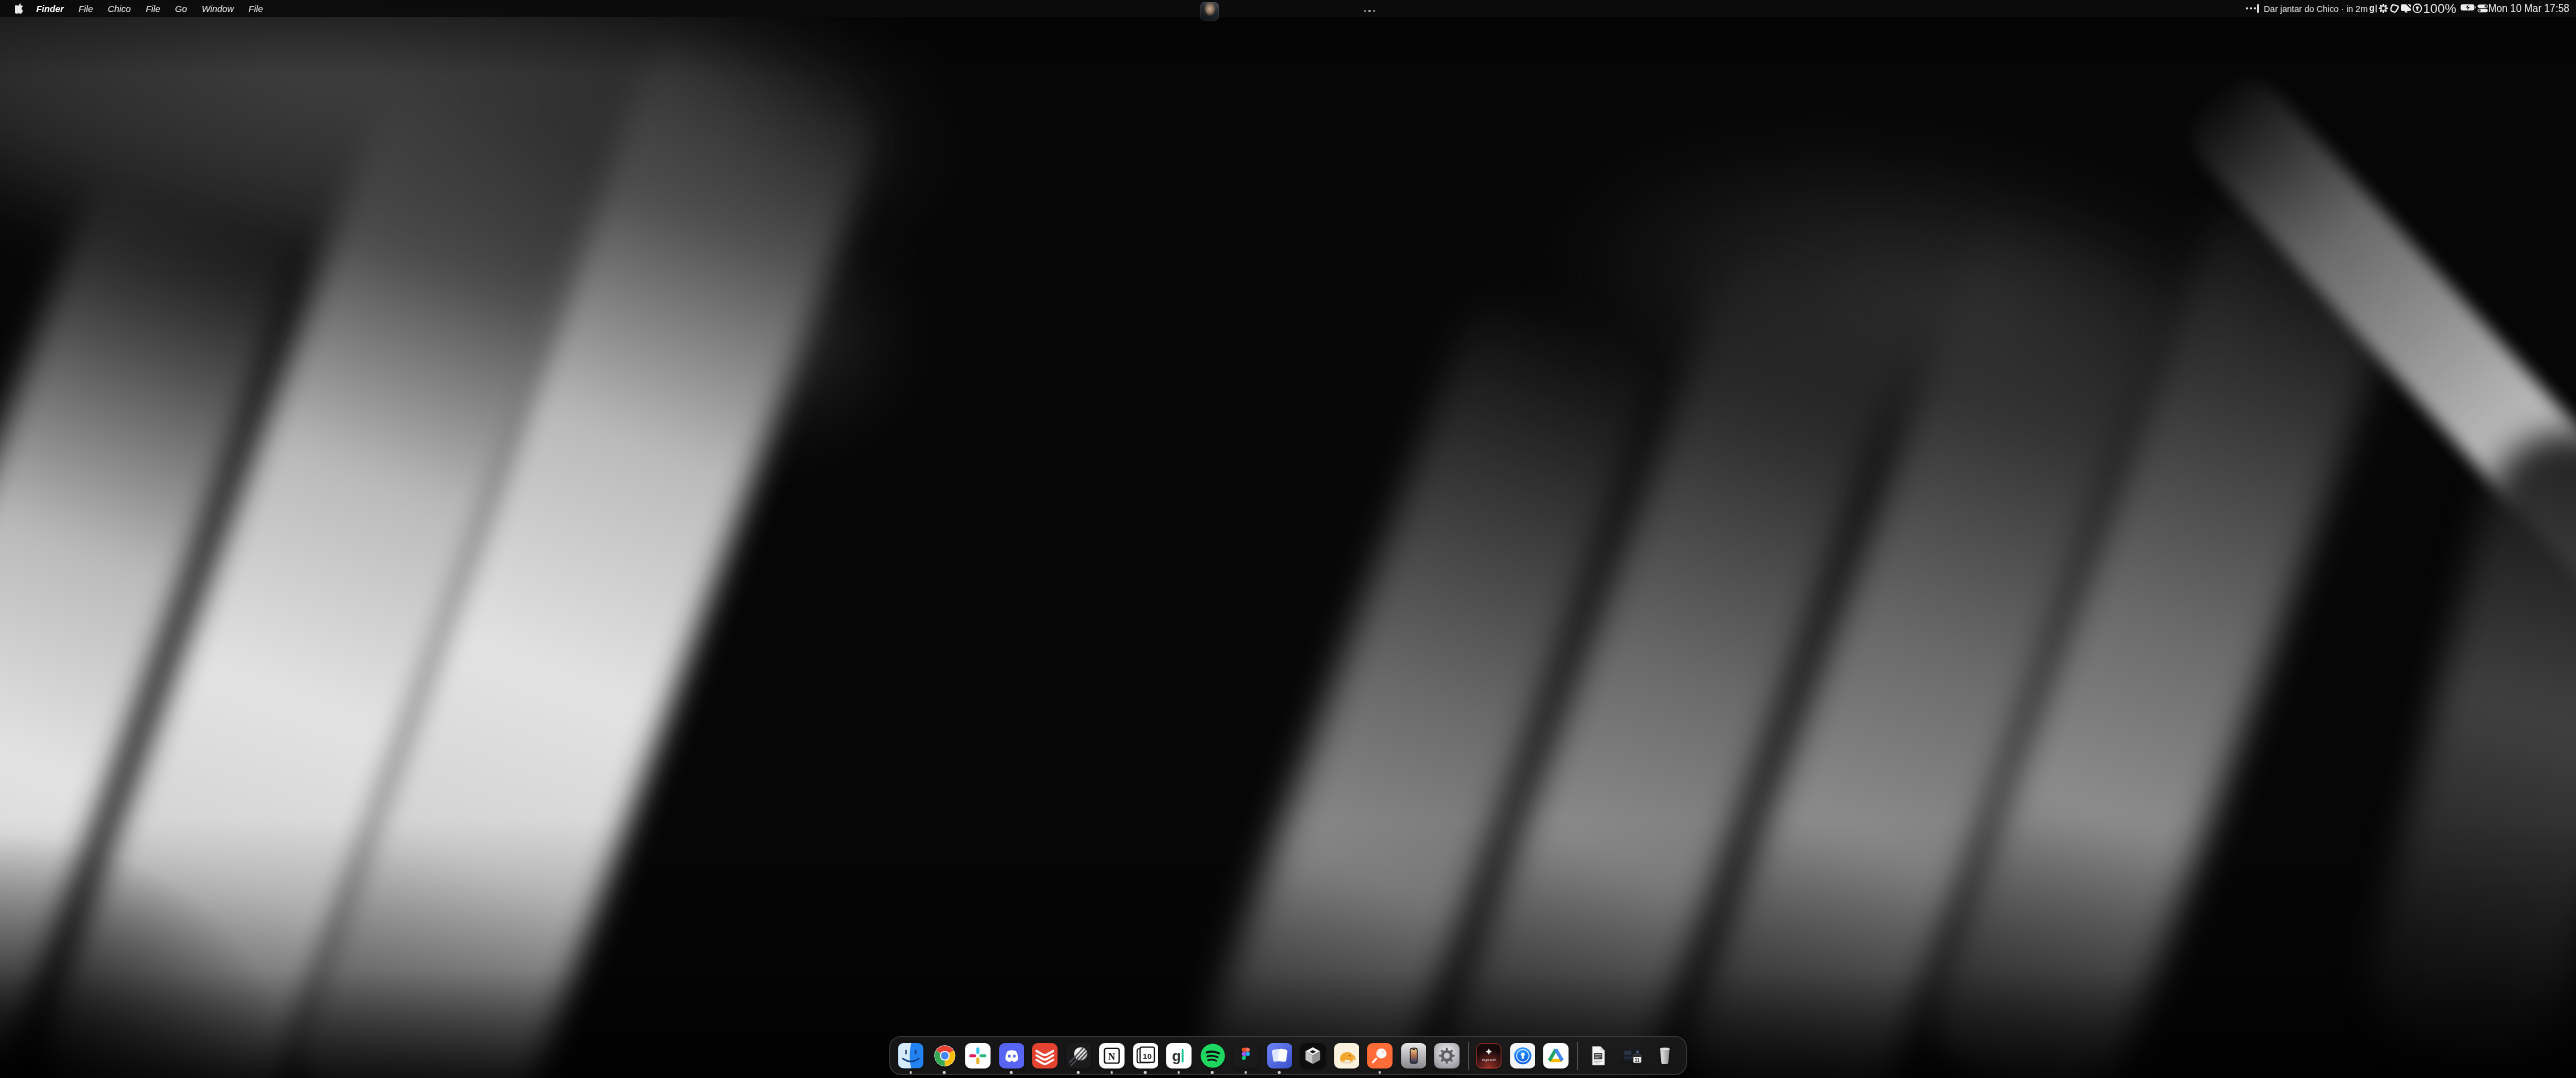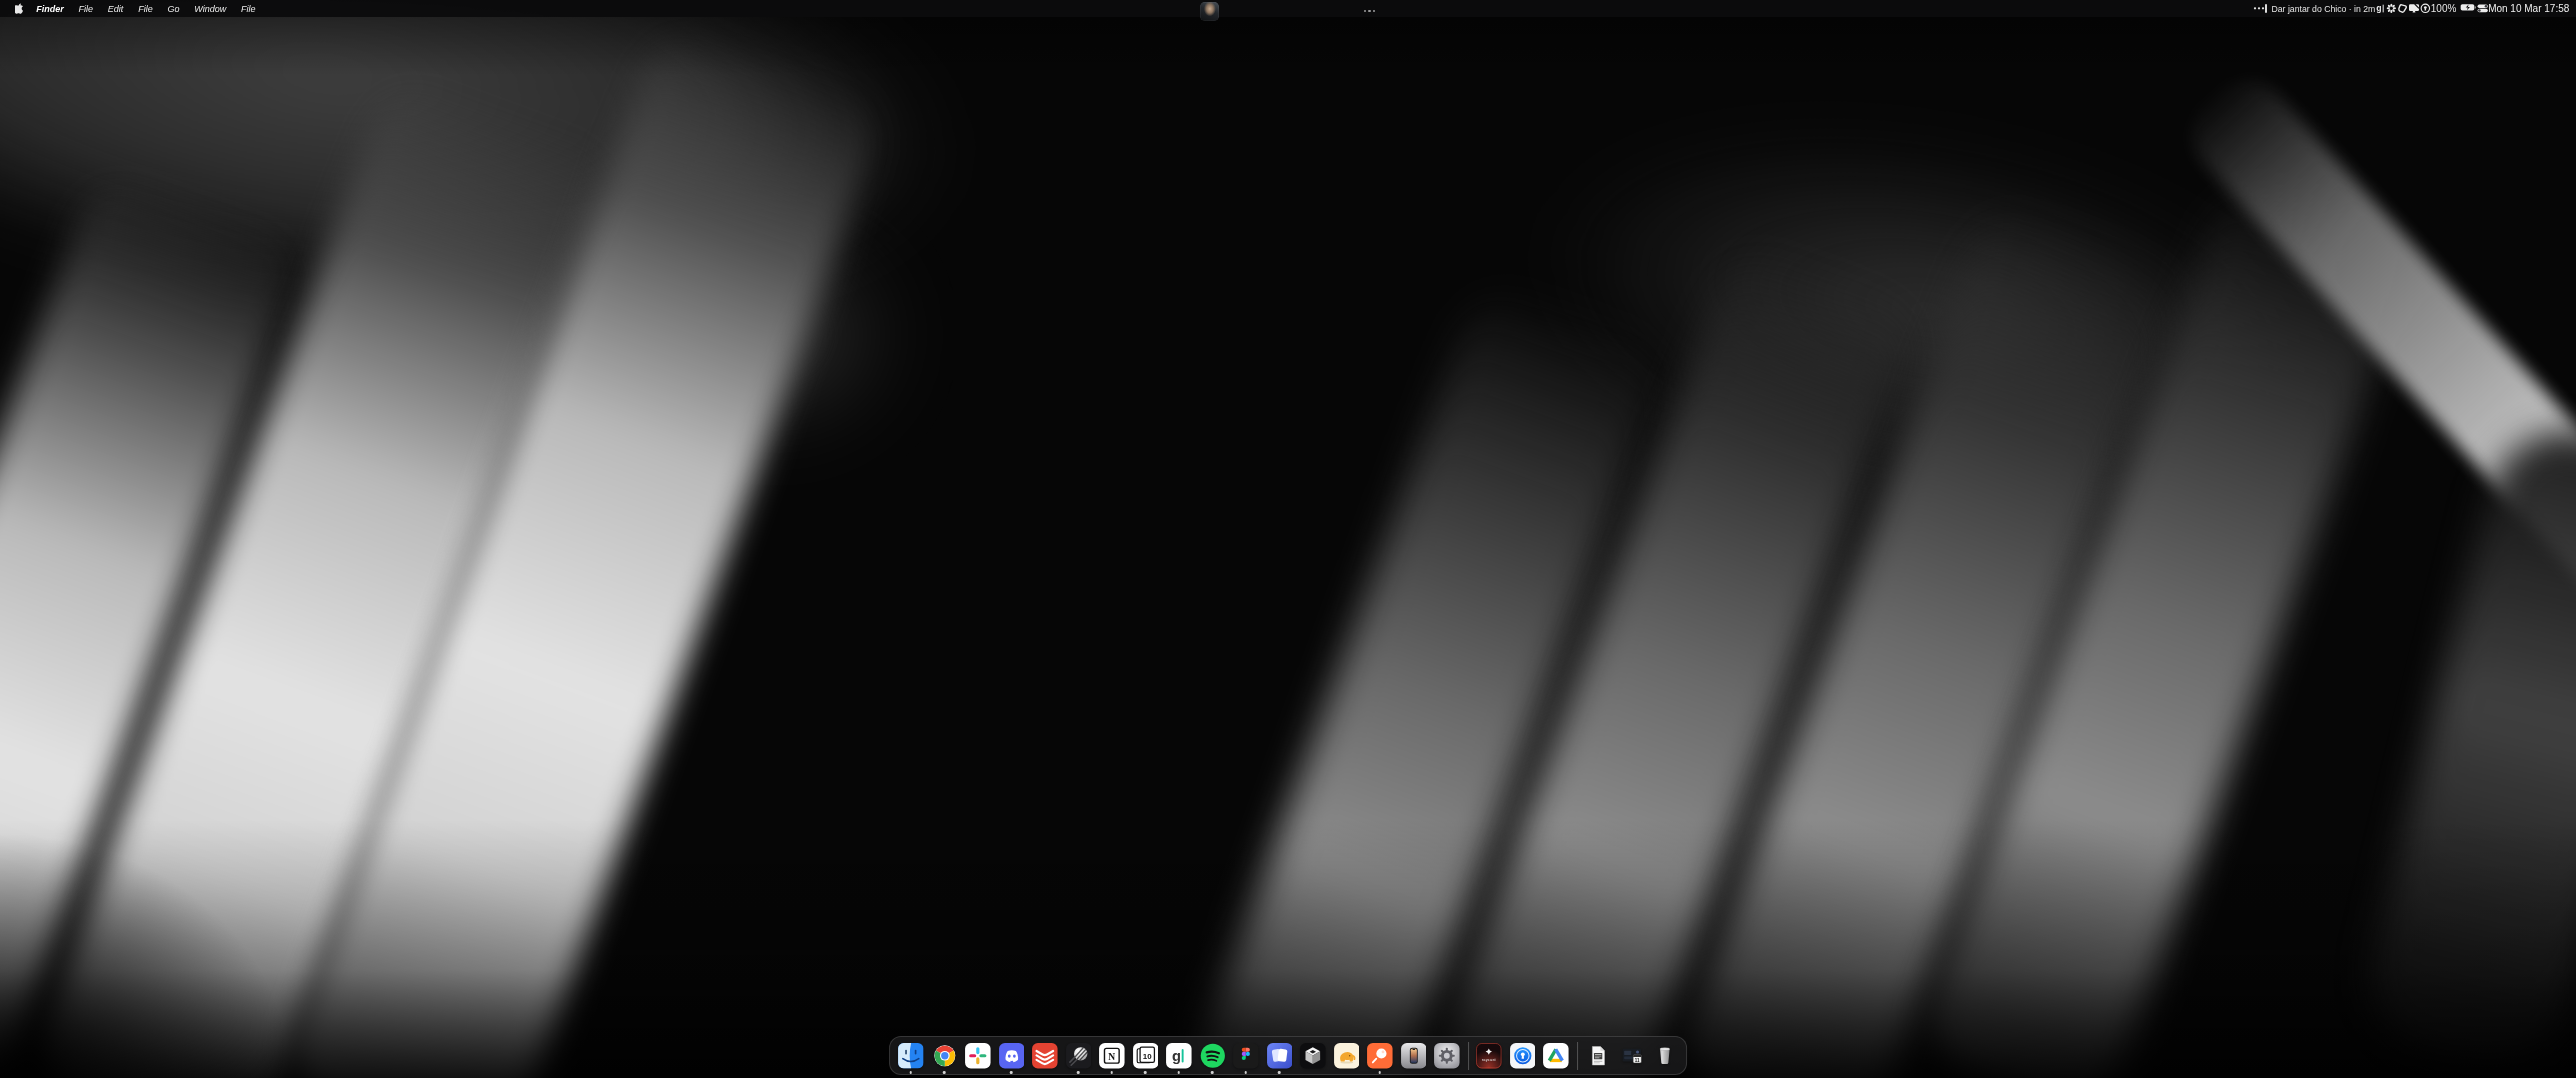--- a/index.html
+++ b/index.html
@@ -40,21 +40,21 @@
   .apple{display:flex;align-items:center;margin-right:5.4px;}
   .menus{display:flex;align-items:center;font-style:italic;}
   .menu-item{padding:0 7.4px;white-space:nowrap;}
   .menu-item.app{font-weight:bold;color:#fff;}
   .statusbar{margin-left:auto;display:flex;align-items:center;}
   .status-item{display:flex;align-items:center;}
   .event-wrap{display:flex;align-items:center;gap:4.7px;}
   .event-bar{width:2px;height:8.7px;border-radius:1px;background:#dcdcdc;}
   .event-text{font-size:8.7px;color:#e6e6e6;white-space:nowrap;}
   .battery-wrap{display:flex;align-items:center;gap:3.4px;}
-  .battery-label{font-size:10px;color:#e6e6e6;}
+  .battery-label{font-size:13px;color:#e6e6e6;}
   .clock{font-size:10px;color:#f0f0f0;white-space:nowrap;}
   
   .album-art{position:absolute;left:1200px;top:2px;width:19px;height:19px;border-radius:4.7px;z-index:21;
     background:radial-gradient(6px 7.4px at 52% 36%,#c8ab90 0%,#8d7560 55%,rgba(80,70,60,0) 100%),
                linear-gradient(200deg,#4a5158 0%,#23272c 45%,#101214 100%);
     box-shadow:inset 0 0 0 0.3px rgba(255,255,255,.18);}
   .audio-dots{position:absolute;left:1364px;top:10px;display:flex;gap:2px;z-index:21;}
   .audio-dots i{display:block;width:2.3px;height:2.3px;border-radius:50%;background:#9b9b9b;}
   
   .dock{position:absolute;left:50%;transform:translateX(-50%);bottom:2.7px;height:39px;
@@ -88,21 +88,21 @@
 <div class="menubar">
   <span class="apple">
     <svg viewBox="0 0 15 18" width="8.7" height="10.7">
         <path d="M10.2 0.6c0.15 1.1-0.3 2.2-0.95 3-0.65 0.85-1.75 1.5-2.8 1.4-0.15-1.05 0.35-2.15 1-2.9C8.15 1.25 9.3 0.65 10.2 0.6Z M13.9 13.1c-0.45 1.05-0.65 1.5-1.25 2.45-0.8 1.25-1.95 2.8-3.35 2.8-1.25 0.05-1.55-0.8-3.25-0.8-1.7 0-2.05 0.8-3.3 0.8-1.4-0.05-2.45-1.4-3.3-2.65-2.3-3.5-2.55-7.6-1.1-9.8 1-1.55 2.6-2.45 4.1-2.45 1.55 0 2.5 0.85 3.8 0.85 1.25 0 2-0.85 3.8-0.85 1.35 0 2.75 0.75 3.75 2-3.3 1.8-2.75 6.5 0.1 7.65Z" fill="#e8e8e8"></path>
       </svg>
   </span>
   <div class="menus">
     <span class="menu-item app">Finder</span>
     <span id="menu-list" style="display:flex">
         <span class="menu-item">File</span>
-        <span class="menu-item">Edit</span>
+        <span class="menu-item">Chico</span>
         <span class="menu-item">File</span>
         <span class="menu-item">Go</span>
         <span class="menu-item">Window</span>
         <span class="menu-item">File</span>
       </span>
   </div>
   <div class="statusbar" id="statusbar">
       <span class="status-item">
         <svg viewBox="0 0 18 16" width="12" height="10.7">
           <g fill="#e5e5e5">

